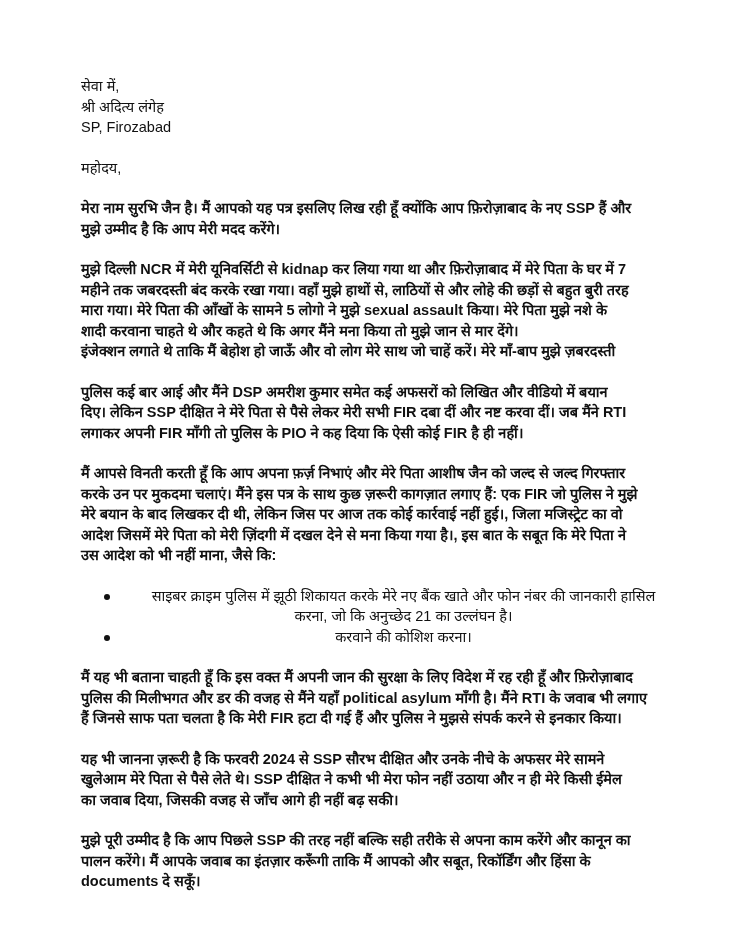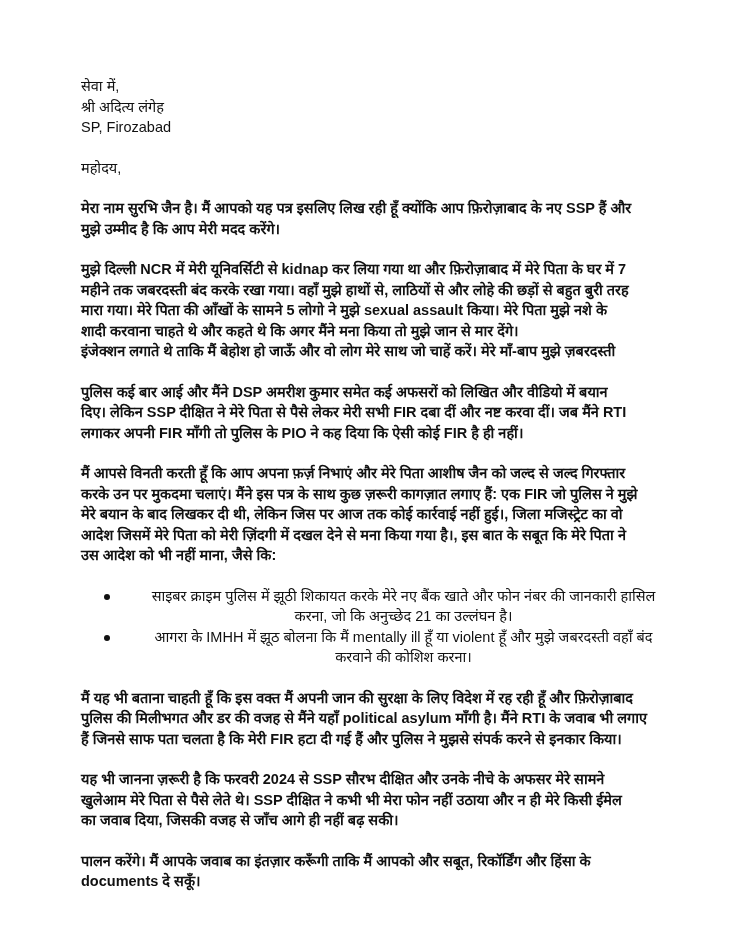--- a/index.html
+++ b/index.html
@@ -60,35 +60,35 @@
     <span class="line">आदेश जिसमें मेरे पिता को मेरी ज़िंदगी में दखल देने से मना किया गया है।, इस बात के सबूत कि मेरे पिता ने</span>
     <span class="line">उस आदेश को भी नहीं माना, जैसे कि:</span>
   </p>
 
   <ul class="bullets" style="margin-top:0;">
     <li>
       <span class="line">साइबर क्राइम पुलिस में झूठी शिकायत करके मेरे नए बैंक खाते और फोन नंबर की जानकारी हासिल</span>
       <span class="line">करना, जो कि अनुच्छेद 21 का उल्लंघन है।</span>
     </li>
     <li>
-      <span class="line">आगरा के IMHH में झूठ बोलना कि मैं mentally ill हूँ या violent हूँ और मुझे जबरदस्ती वहाँ बंद</span>
       <span class="line">करवाने की कोशिश करना।</span>
     </li>
   </ul>
 
   <p class="para" style="margin-top:20px;">
     <span class="line">मैं यह भी बताना चाहती हूँ कि इस वक्त मैं अपनी जान की सुरक्षा के लिए विदेश में रह रही हूँ और फ़िरोज़ाबाद</span>
     <span class="line">पुलिस की मिलीभगत और डर की वजह से मैंने यहाँ political asylum माँगी है। मैंने RTI के जवाब भी लगाए</span>
     <span class="line">हैं जिनसे साफ पता चलता है कि मेरी FIR हटा दी गई हैं और पुलिस ने मुझसे संपर्क करने से इनकार किया।</span>
   </p>
 
   <p class="para">
     <span class="line">यह भी जानना ज़रूरी है कि फरवरी 2024 से SSP सौरभ दीक्षित और उनके नीचे के अफसर मेरे सामने</span>
     <span class="line">खुलेआम मेरे पिता से पैसे लेते थे। SSP दीक्षित ने कभी भी मेरा फोन नहीं उठाया और न ही मेरे किसी ईमेल</span>
     <span class="line">का जवाब दिया, जिसकी वजह से जाँच आगे ही नहीं बढ़ सकी।</span>
   </p>
 
   <p class="para">
+    <span class="line">मुझे पूरी उम्मीद है कि आप पिछले SSP की तरह नहीं बल्कि सही तरीके से अपना काम करेंगे और कानून का</span>
     <span class="line">पालन करेंगे। मैं आपके जवाब का इंतज़ार करूँगी ताकि मैं आपको और सबूत, रिकॉर्डिंग और हिंसा के</span>
     <span class="line">documents दे सकूँ।</span>
   </p>
 
 </div>
 
 </body></html>

